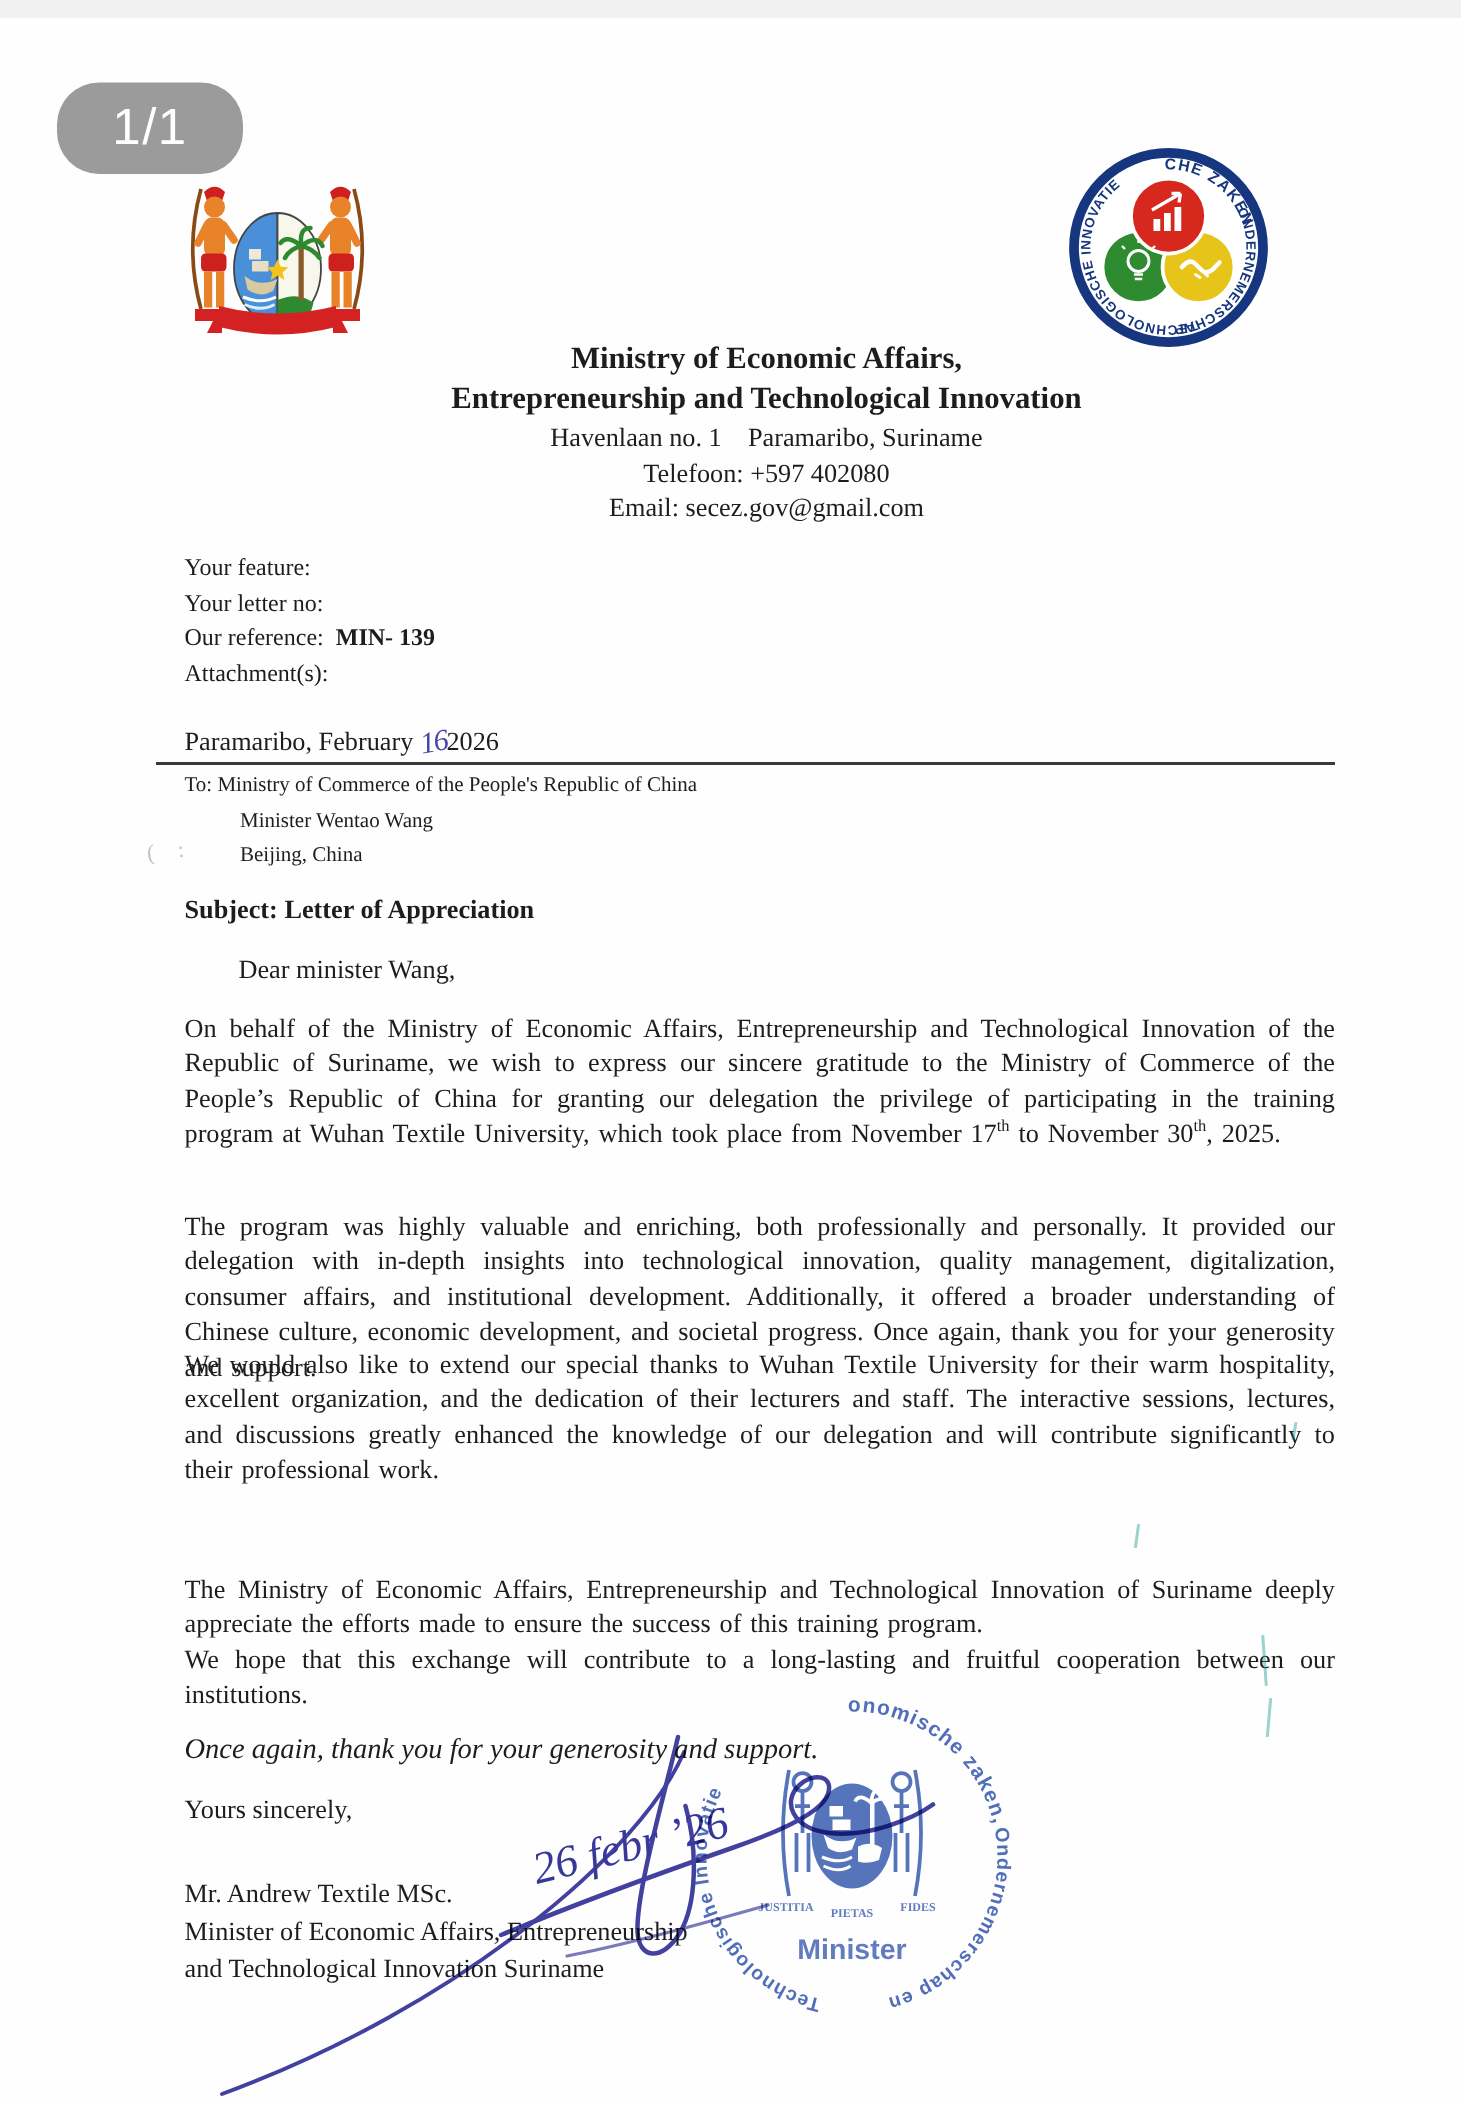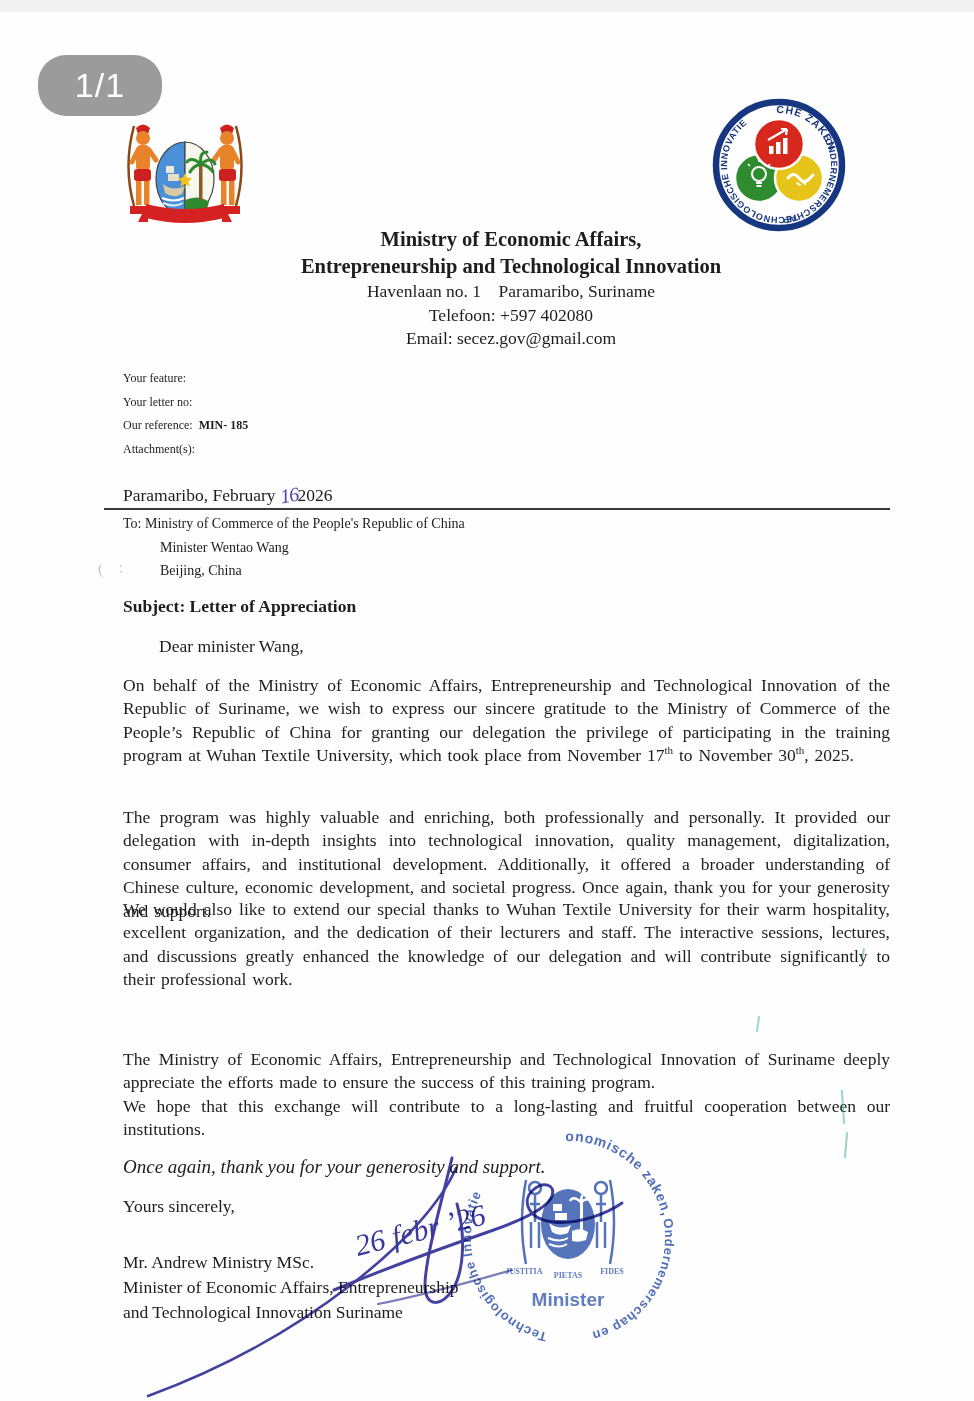--- a/index.html
+++ b/index.html
@@ -13,21 +13,21 @@
     position:absolute;left:38px;top:55px;width:124px;height:61px;
     background:#9b9b9b;border-radius:28px;color:#fff;
     font-family:"Liberation Sans", sans-serif;font-size:34px;
     display:flex;align-items:center;justify-content:center;letter-spacing:1px;
   }
   .coa{position:absolute;left:118px;top:102px;}
   .mlogo{position:absolute;left:711px;top:96px;}
   .letterhead{position:absolute;left:0;top:226px;width:974px;text-align:center;margin-left:24px;}
   .lh-title{font-weight:bold;font-size:20.5px;line-height:27px;}
   .lh-line{font-size:17.5px;line-height:23.5px;white-space:pre;}
-  .refblock{position:absolute;left:123px;top:367px;font-size:12px;line-height:23.6px;}
+  .refblock{position:absolute;left:123px;top:367px;font-size:16px;line-height:23.6px;}
   .bold{font-weight:bold;}
   .dateline{position:absolute;left:123px;top:483px;font-size:17.5px;}
   .hand-ink{
     display:inline-block;color:#4946ab;font-style:italic;font-size:20px;
     transform:rotate(-10deg) translateY(1px);margin:0 0 0 4px;letter-spacing:-1px;
   }
   .date-rule{position:absolute;left:104px;top:508px;width:786px;border-top:2.2px solid #3a3a3a;}
   .toblock{position:absolute;left:123px;top:512px;font-size:14px;line-height:23.6px;}
   .toblock .ind{padding-left:37px;}
   .subject{position:absolute;left:123px;top:596px;font-size:17.5px;font-weight:bold;}
@@ -154,21 +154,21 @@
     <div class="lh-title">Ministry of Economic Affairs,</div>
     <div class="lh-title">Entrepreneurship and Technological Innovation</div>
     <div class="lh-line">Havenlaan no. 1    Paramaribo, Suriname</div>
     <div class="lh-line">Telefoon: +597 402080</div>
     <div class="lh-line">Email: secez.gov@gmail.com</div>
   </div>
 
   <div class="refblock">
     <div>Your feature:</div>
     <div>Your letter no:</div>
-    <div><span>Our reference:</span>&nbsp;&nbsp;<span class="bold">MIN- 185</span></div>
+    <div><span>Our reference:</span>&nbsp;&nbsp;<span class="bold">MIN- 139</span></div>
     <div>Attachment(s):</div>
   </div>
 
   <div class="dateline">
     <span>Paramaribo, February</span><span class="hand-ink">16</span><span>2026</span>
   </div>
   <div class="date-rule"></div>
 
   <div class="toblock">
     <div>To: Ministry of Commerce of the People's Republic of China</div>
@@ -184,21 +184,21 @@
   <div class="para p1"><span>On behalf of the Ministry of Economic Affairs, Entrepreneurship and Technological Innovation of the Republic of Suriname, we wish to express our sincere gratitude to the Ministry of Commerce of the People’s Republic of China for granting our delegation the privilege of participating in the training program at Wuhan Textile University, which took place from November 17</span><sup>th</sup><span> to November 30</span><sup>th</sup><span>, 2025.</span></div>
 
   <div class="para p2">The program was highly valuable and enriching, both professionally and personally. It provided our delegation with in-depth insights into technological innovation, quality management, digitalization, consumer affairs, and institutional development. Additionally, it offered a broader understanding of Chinese culture, economic development, and societal progress. Once again, thank you for your generosity and support.</div>
   <div class="para p3">We would also like to extend our special thanks to Wuhan Textile University for their warm hospitality, excellent organization, and the dedication of their lecturers and staff. The interactive sessions, lectures, and discussions greatly enhanced the knowledge of our delegation and will contribute significantly to their professional work.</div>
   <div class="para p4"><span>The Ministry of Economic Affairs, Entrepreneurship and Technological Innovation of Suriname deeply appreciate the efforts made to ensure the success of this training program.</span><br><span>We hope that this exchange will contribute to a long-lasting and fruitful cooperation between our institutions.</span></div>
 
   <div class="closing1">Once again, thank you for your generosity and support.</div>
   <div class="closing2">Yours sincerely,</div>
 
   <div class="signatory">
-    <div>Mr. Andrew Ministry MSc.</div>
+    <div>Mr. Andrew Textile MSc.</div>
     <div>Minister of Economic Affairs, Entrepreneurship</div>
     <div>and Technological Innovation Suriname</div>
   </div>
 
   <svg class="stamp" width="232" height="240" viewBox="0 0 232 240">
     <defs>
       <path id="stampTextCircle" d="M116,19 a97,97 0 1 1 -0.08,0"></path>
     </defs>
     <g fill="#2d52ab" opacity="0.9">
       <text font-family="Liberation Sans, sans-serif" font-size="14" font-weight="bold" letter-spacing="0.8">

